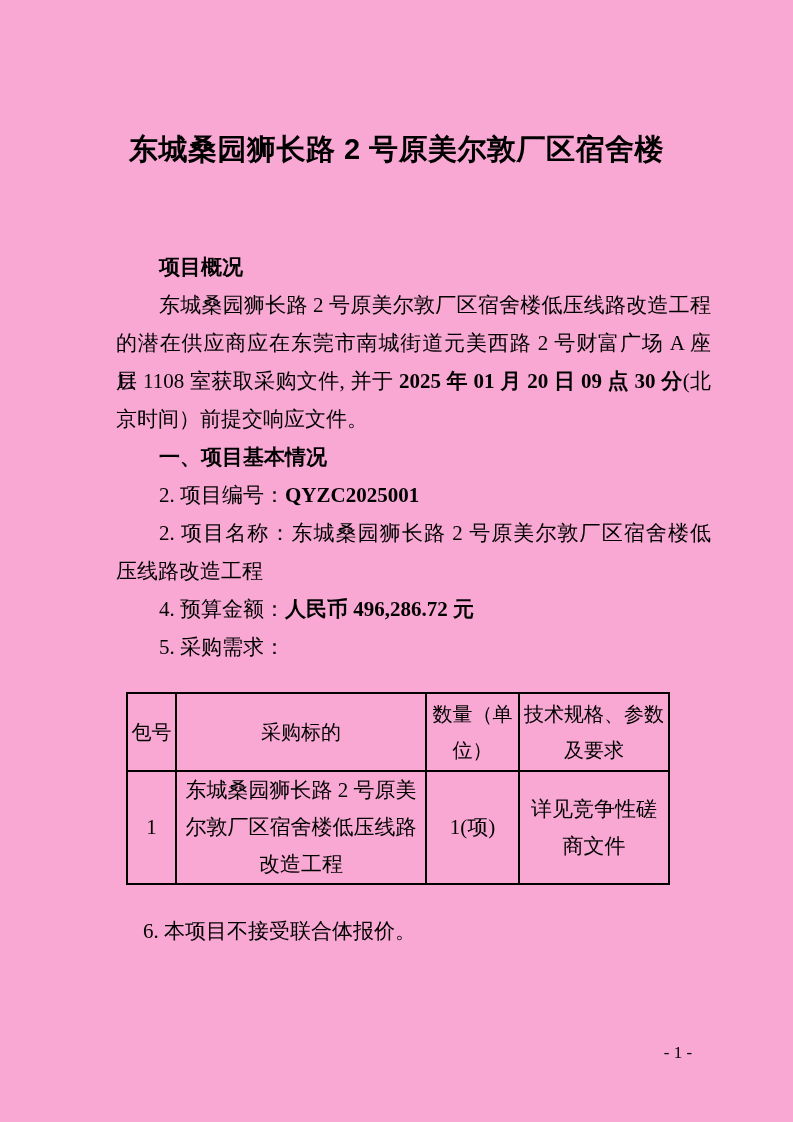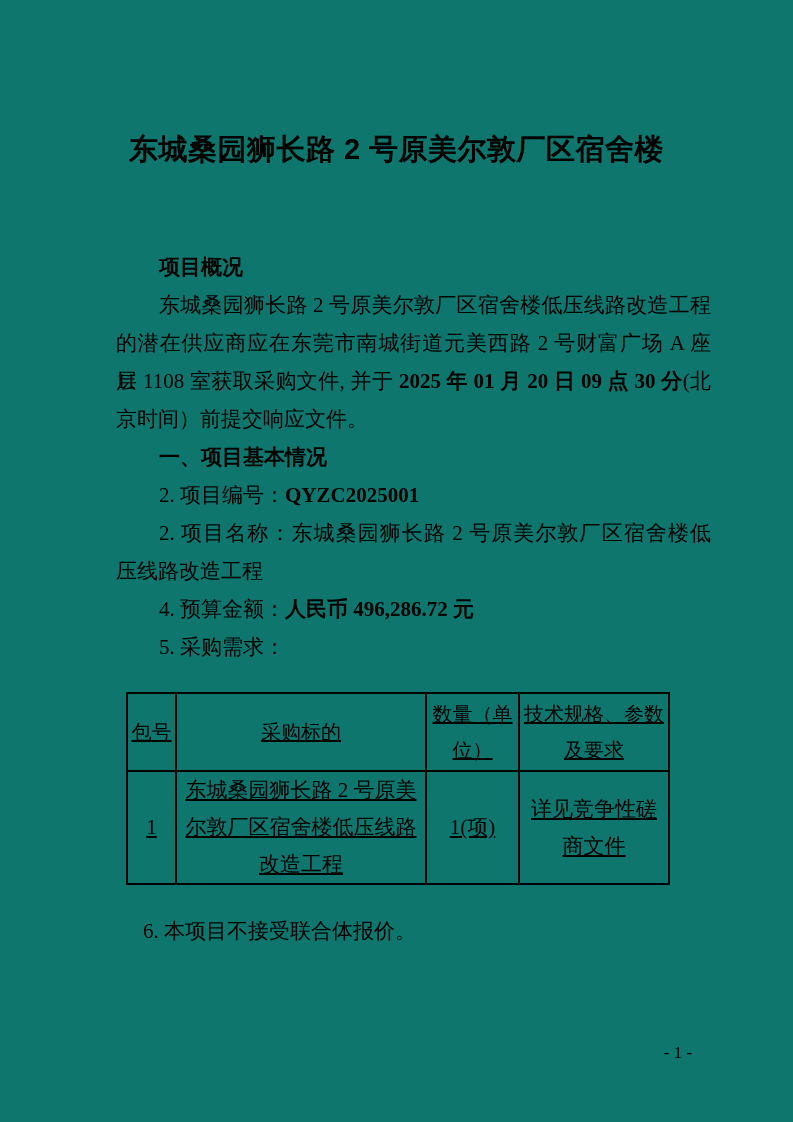--- a/index.html
+++ b/index.html
@@ -1,20 +1,20 @@
 <!DOCTYPE html>
 <html><head>
 <meta charset="utf-8">
 <style>
   html, body { margin: 0; padding: 0; background: #888; }
   .page {
     position: relative;
     width: 793px;
     height: 1122px;
-    background: #0f766e;
+    background: #f9a8d4;
     margin: 0 auto;
     font-family: "Liberation Serif", "DejaVu Serif", serif;
     color: #000;
     overflow: hidden;
   }
   .doc-title {
     position: absolute;
     top: 128px;
     left: 99px;
     width: 595px;
@@ -40,21 +40,20 @@
   .just { text-align: justify; text-align-last: justify; }
   .bold { font-weight: bold; }
   .req-table {
     position: absolute;
     top: 692px;
     left: 126px;
     width: 542px;
     border-collapse: collapse;
     table-layout: fixed;
     font-size: 21px;
-    text-decoration: underline;
   }
   .req-table th, .req-table td {
     border: 2px solid #000;
     font-weight: normal;
     text-align: center;
     vertical-align: middle;
     padding: 0 6px;
     box-sizing: border-box;
   }
   .req-table thead th { height: 78px; font-size: 20px; line-height: 36px; padding: 0 2px; }

